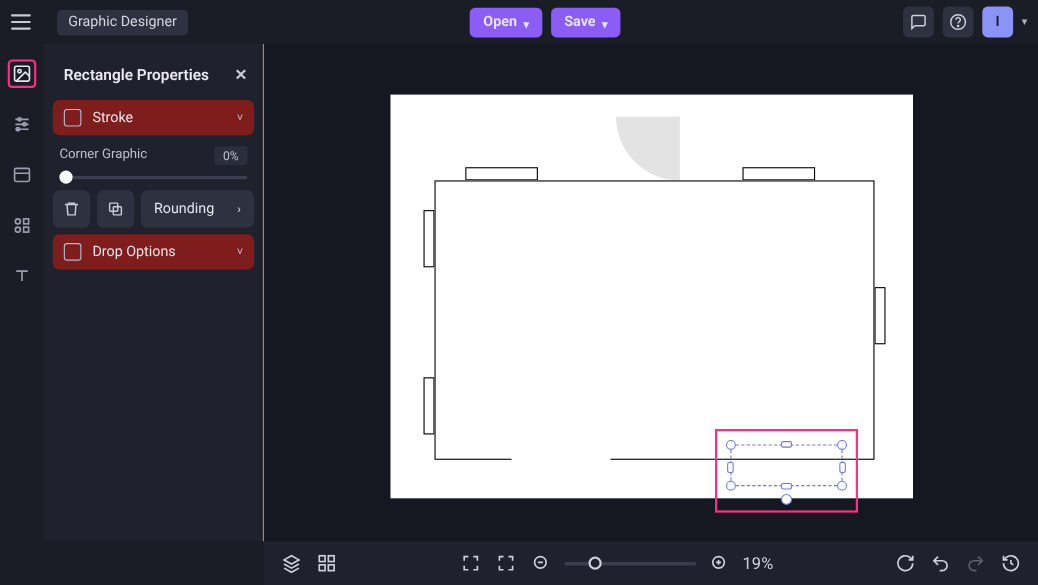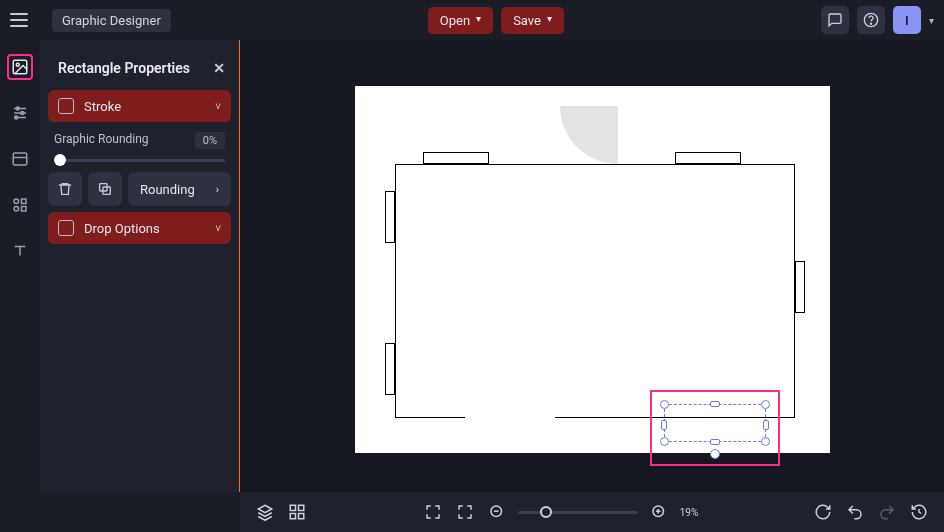--- a/index.html
+++ b/index.html
@@ -4,21 +4,21 @@
 <style>
   * { box-sizing: border-box; margin: 0; padding: 0; font-family: -apple-system, BlinkMacSystemFont, "Segoe UI", Roboto, sans-serif; }
   body { background: #1a1d26; color: #e5e5ec; width: 944px; height: 532px; overflow: hidden; position: relative; }
   
   
   .topbar { height: 40px; display: flex; align-items: center; padding: 0 10px; gap: 24px; }
   .hamburger { width: 18px; height: 14px; display: flex; flex-direction: column; justify-content: space-between; cursor: pointer; }
   .hamburger span { height: 2px; background: #c9c9d2; border-radius: 1px; }
   .app-title-chip { background: #2e3240; padding: 4px 10px; border-radius: 4px; font-size: 13px; color: #d5d5de; }
   .top-center { margin-left: auto; display: flex; gap: 8px; }
-  .btn { background: #7f1d1d; color: #e5e5ec; border: none; border-radius: 5px; padding: 6px 12px; font-size: 13px; display: inline-flex; align-items: flex-start; gap: 6px; cursor: pointer; }
+  .btn { background: #8b5cf6; color: #e5e5ec; border: none; border-radius: 5px; padding: 6px 12px; font-size: 13px; display: inline-flex; align-items: flex-end; gap: 6px; cursor: pointer; font-weight: bold; }
   .btn .chev { font-size: 10px; }
   .top-right { margin-left: auto; display: flex; align-items: center; gap: 8px; }
   .iconbtn { width: 28px; height: 28px; background: #2e3240; border-radius: 5px; display: flex; align-items: center; justify-content: center; color: #cfd0da; cursor: pointer; font-size: 15px; }
   .avatar { width: 28px; height: 28px; background: #8a93f6; border-radius: 5px; display:flex; align-items:center; justify-content:center; color:#1a1d26; font-weight:600; font-size:13px;}
   .chev-sm { color:#b0b2c0; font-size:10px; cursor:pointer; }
 
   
   .leftrail { position:absolute; top:40px; left:0; width:40px; height:492px; display:flex; flex-direction:column; align-items:center; padding-top:14px; gap:20px; }
   .railbtn { width:26px; height:26px; display:flex; align-items:center; justify-content:center; color:#9b9eb0; cursor:pointer; border-radius:4px; }
   .railbtn.active { border:2px solid #ff2d86; }
@@ -70,21 +70,21 @@
   .m-l{left:-4px;top:calc(50% - 3px); width:6px; height:10px;} .m-r{right:-4px;top:calc(50% - 3px); width:6px; height:10px;}
   .rot { position:absolute; bottom:-18px; left:calc(50% - 5px); width:10px; height:10px; border-radius:50%; background:#fff; border:1.5px solid #6f7ae0;}
 
   
   .bottombar { position:absolute; left:240px; right:0; bottom:0; height:40px; background:#1f222d; display:flex; align-items:center; padding:0 14px; gap:10px;}
   .bb-group { display:flex; gap:10px; align-items:center;}
   .bb-icon { color:#cfd0da; cursor:pointer; display:flex; align-items:center; justify-content:center; width:22px; height:22px;}
   .spacer { flex:1;}
   .zoom-slider { width:120px; height:3px; background:#3a3e4f; position:relative; border-radius:2px;}
   .zoom-thumb { position:absolute; top:-5px; left:22px; width:12px; height:12px; border:2px solid #cfd0da; border-radius:50%; background:#1f222d;}
-  .zoom-pct { font-size:10px; color:#d0d1dc;}
+  .zoom-pct { font-size:15px; color:#d0d1dc;}
   .disabled { opacity:.35;}
   svg { display:block;}
 </style>
 </head>
 <body>
 
 <div class="topbar">
   <div class="hamburger">
       <span></span>
       <span></span>
@@ -167,21 +167,21 @@
 
   <div class="section">
     <div class="section-row">
       <span class="chk"></span>
       <span>Stroke</span>
       <span class="expander">˅</span>
     </div>
   </div>
 
   <div class="slider-row">
-    <span>Graphic Rounding</span>
+    <span>Corner Graphic</span>
     <span class="value-pill">0%</span>
   </div>
   <div class="slider-track">
     <div class="slider-thumb"></div>
   </div>
 
   <div class="opt-row">
     <div class="smbtn">
       <svg width="16" height="16" viewBox="0 0 24 24" fill="none" stroke="currentColor" stroke-width="2">
           <path d="M3 6h18M8 6V4h8v2M6 6l1 14h10l1-14"></path>

